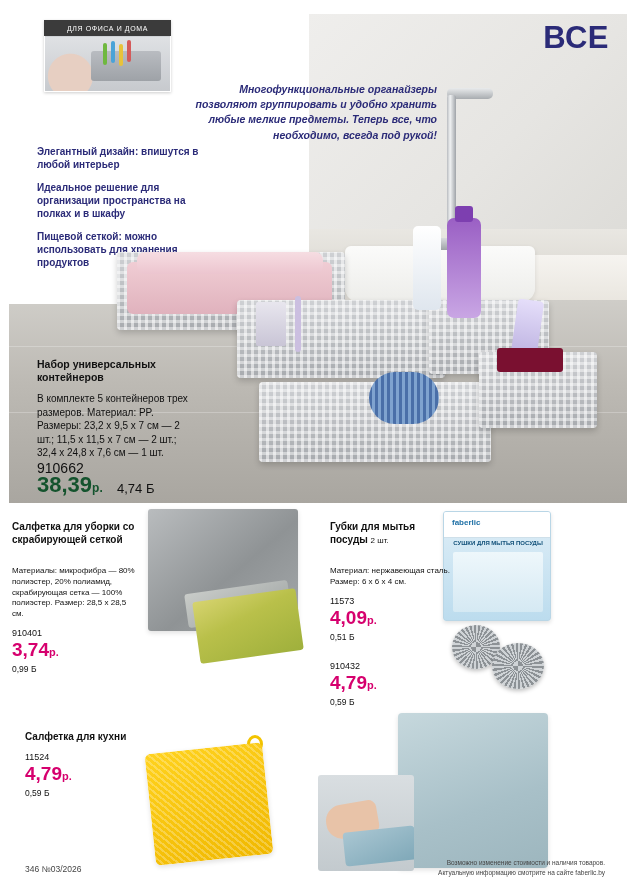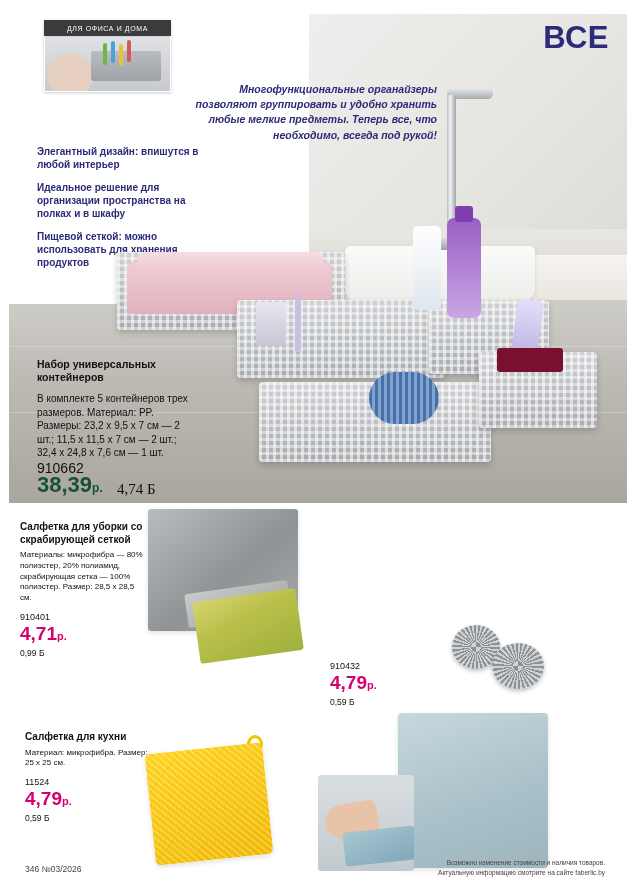--- a/index.html
+++ b/index.html
@@ -143,34 +143,34 @@
   }
   .prod-code {
     position:absolute; left:28px; top:460px; font-size:14px; color:#111;
   }
   .price-big {
     position:absolute; left:28px; top:472px;
     color:#14532d; font-weight:bold; font-size:22px;
   }
   .price-big .rub { font-size:12px; }
   .price-old {
-    position:absolute; left:108px; top:481px; font-size:15px; color:#111;font-family:Liberation Serif, serif;
+    position:absolute; left:108px; top:481px; font-size:13px; color:#111;
   }
 
   
   .lower { position:absolute; left:0; top:503px; width:627px; height:393px; background:#fff; }
 
   .blk-title { font-weight:bold; font-size:10px; line-height:1.25; color:#111; }
-  .blk-text  { font-size:8px; line-height:1.35; color:#111; margin-top:4px; }
+  .blk-text  { font-size:8px; line-height:1.35; color:#111; margin-top:20px; }
   .blk-code  { font-size:9px; color:#111; margin-top:8px; }
   .blk-price { color:#d6006e; font-weight:bold; font-size:19px; margin-top:1px; }
   .blk-price .rub { font-size:11px; }
   .blk-bonus { font-size:8.5px; color:#111; margin-top:3px; }
 
-  .c1 { position:absolute; left:20px; top:18px; width:125px; }
+  .c1 { position:absolute; left:12px; top:18px; width:125px; }
   .c2 { position:absolute; left:25px; top:228px; width:125px; }
   .c3 { position:absolute; left:330px; top:18px; width:125px; }
   .c4 { position:absolute; left:330px; top:150px; width:125px; }
 
   
   .ph-gray-cloth {
     position:absolute; left:148px; top:6px; width:150px; height:122px;
     background:linear-gradient(140deg,#b9bcbe,#8f9395 55%,#a5a9ab);
     border-radius:3px;
     box-shadow:0 2px 5px rgba(0,0,0,.12);
@@ -310,45 +310,58 @@
 
 <div class="lower">
 
   <div class="ph-gray-cloth"></div>
   <div class="ph-gray-fold2"></div>
   <div class="ph-gray-fold"></div>
 
   <div class="ph-yellow-loop"></div>
   <div class="ph-yellow"></div>
 
+  <div class="ph-pack">
+    <div class="pack-top">
+      <div class="pack-logo">faberlic</div>
+    </div>
+    <div class="pack-cap">СУШКИ ДЛЯ МЫТЬЯ ПОСУДЫ</div>
+    <div class="pack-inner"></div>
+  </div>
   <div class="scrubber" style="left:452px; top:122px; width:48px; height:44px;"></div>
   <div class="scrubber" style="left:492px; top:140px; width:52px; height:46px;"></div>
 
   <div class="ph-blue-cloth"></div>
   <div class="ph-hand-scene">
     <div class="hand"></div>
     <div class="bluecloth2"></div>
   </div>
 
   <div class="c1">
     <div class="blk-title">Салфетка для уборки со скрабирующей сеткой</div>
     <div class="blk-text">Материалы: микрофибра — 80% полиэстер, 20% полиамид, скрабирующая сетка — 100% полиэстер. Размер: 28,5 х 28,5 см.</div>
     <div class="blk-code">910401</div>
-    <div class="blk-price"><span>4,71</span><span class="rub">р.</span></div>
+    <div class="blk-price"><span>3,74</span><span class="rub">р.</span></div>
     <div class="blk-bonus">0,99 Б</div>
   </div>
 
   <div class="c2">
     <div class="blk-title">Салфетка для кухни</div>
-    <div class="blk-text">Материал: микрофибра. Размер: 25 х 25 см.</div>
     <div class="blk-code">11524</div>
     <div class="blk-price"><span>4,79</span><span class="rub">р.</span></div>
     <div class="blk-bonus">0,59 Б</div>
   </div>
 
+  <div class="c3">
+    <div class="blk-title"><span>Губки для мытья посуды</span> <span style="font-weight:normal; font-size:8px;">2 шт.</span></div>
+    <div class="blk-text">Материал: нержавеющая сталь. Размер: 6 х 6 х 4 см.</div>
+    <div class="blk-code">11573</div>
+    <div class="blk-price"><span>4,09</span><span class="rub">р.</span></div>
+    <div class="blk-bonus">0,51 Б</div>
+  </div>
 
   <div class="c4">
     <div class="blk-code">910432</div>
     <div class="blk-price"><span>4,79</span><span class="rub">р.</span></div>
     <div class="blk-bonus">0,59 Б</div>
   </div>
 </div>
 
 <div class="footer-left">
   <span>346</span>

